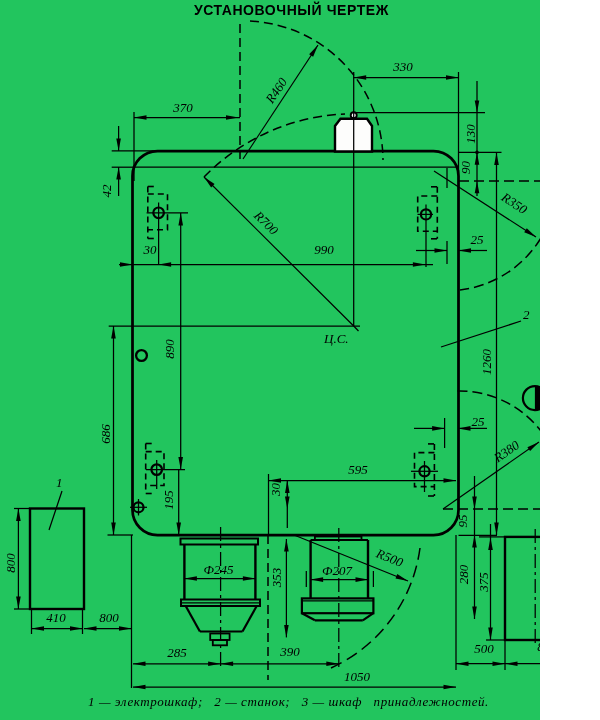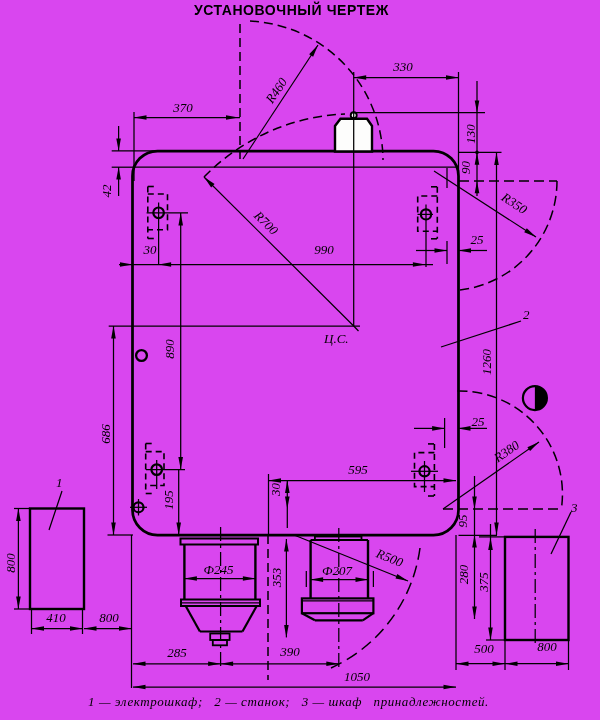--- a/index.html
+++ b/index.html
@@ -1,16 +1,16 @@
 <!DOCTYPE html>
 <html><head>
 <meta charset="utf-8">
 <style>
 html,body{margin:0;padding:0;background:#ffffff;}
-#page{position:relative;width:600px;height:720px;background:#d946ef;overflow:hidden;}
+#page{position:relative;width:540px;height:720px;background:#22c55e;overflow:hidden;}
 svg{position:absolute;left:0;top:0;}
 text{font-family:"Liberation Serif",serif;font-style:italic;fill:#000;}
 .dim{font-size:13px;}
 .ttl{font-family:"Liberation Sans",sans-serif;font-style:normal;font-weight:bold;font-size:14px;letter-spacing:0.55px;}
 </style>
 </head>
 <body>
 <div id="page">
 <svg width="600" height="720" viewBox="0 0 600 720">
 

